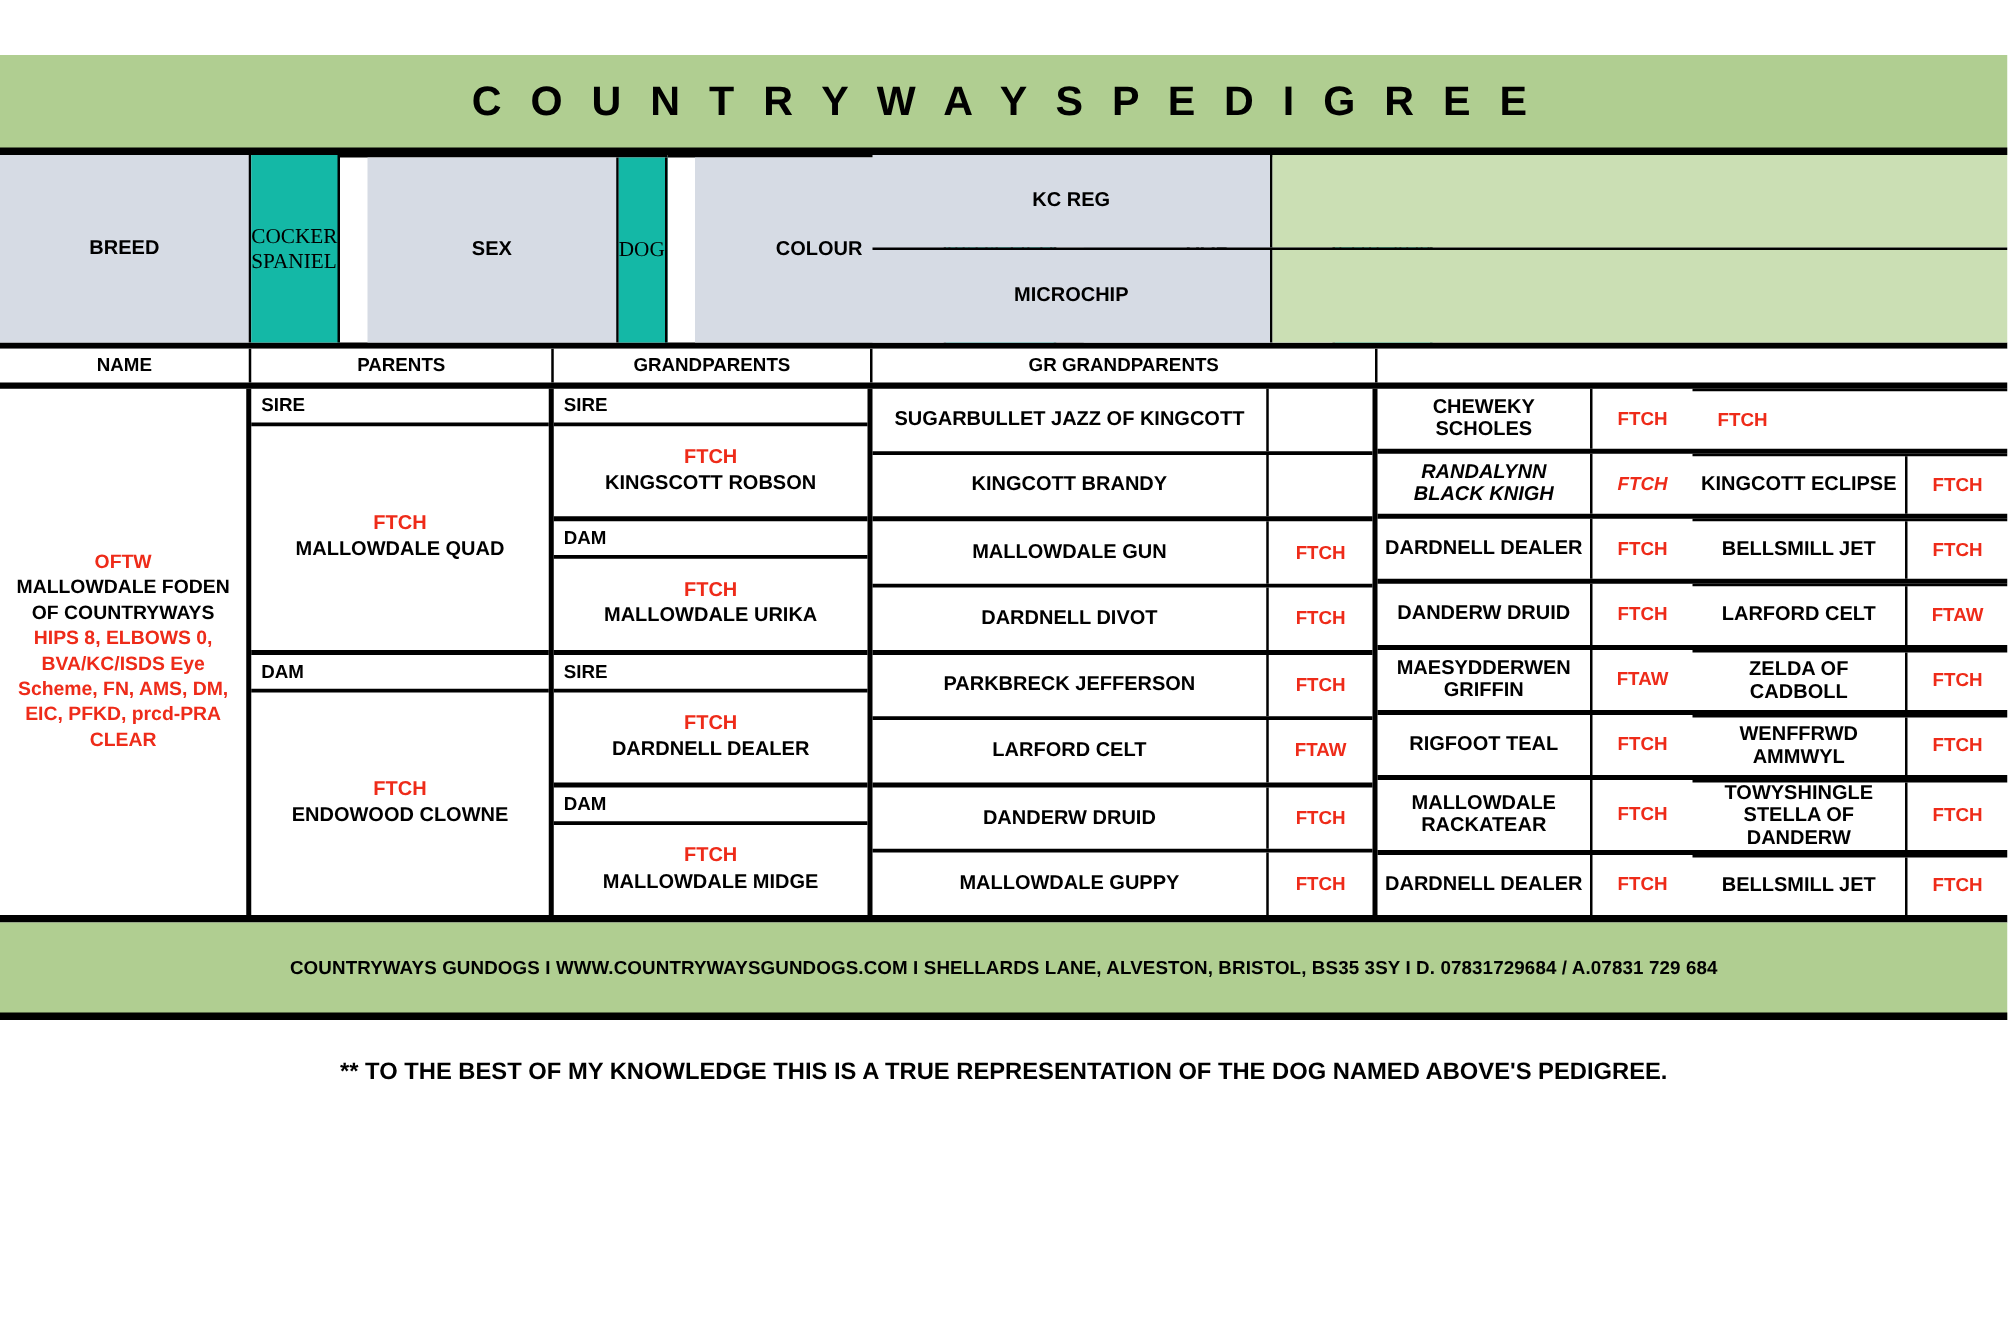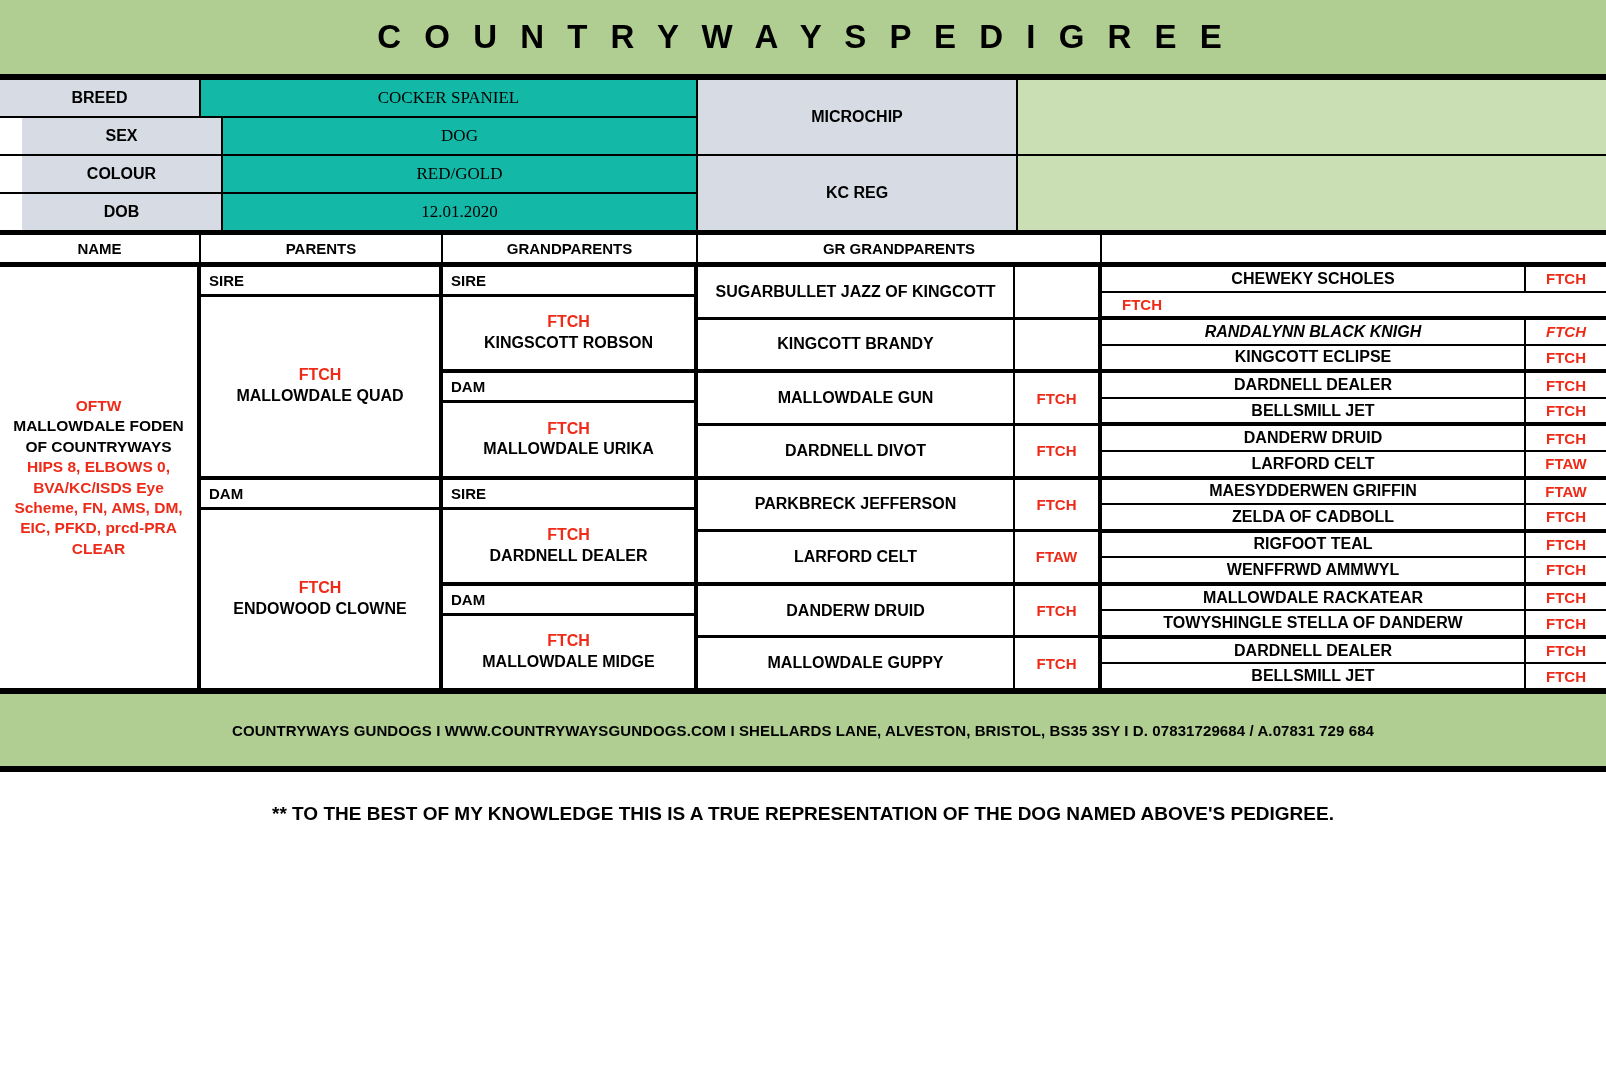--- a/index.html
+++ b/index.html
@@ -2,36 +2,36 @@
 <html><head>
 <meta charset="utf-8">
 <style>
   * { box-sizing: border-box; margin: 0; padding: 0; }
   body {
     width: 1606px; height: 1074px;
     background: #ffffff;
     font-family: "Liberation Sans", sans-serif;
     overflow: hidden;
   }
-  .page { width: 1606px; height: 856px; position: relative; display: flex; flex-direction: column; }
+  .page { width: 1606px; height: 856px; position: relative; display: flex; flex-direction: column; margin-top: 44px; }
 
   
   .title-band {
     background: #b0ce91;
     height: 80px;
     display: flex; align-items: center; justify-content: center;
     border-bottom: 6px solid #000;
   }
   .title-text {
     font-size: 33px; font-weight: bold; letter-spacing: 7px; color: #000;
   }
 
   
   .info-block { display: flex; height: 155px; border-bottom: 5px solid #000; }
-  .info-left { width: 698px; display: flex; flex-direction: column; }
+  .info-left { width: 698px; display: flex; flex-direction: row; }
   .info-row { display: flex; flex: 1; }
   .info-row + .info-row { border-top: 2px solid #000; padding-left: 22px; }
   .info-label {
     width: 201px; background: #d6dbe4; border-right: 2px solid #000;
     display: flex; align-items: center; justify-content: center;
     font-size: 16px; font-weight: bold; color: #000;
   }
   .info-value {
     flex: 1; background: #14b8a6;
     display: flex; align-items: center; justify-content: center;
@@ -113,21 +113,21 @@
     border-right: 2px solid #000; text-align: center; padding: 0 6px;
   }
   .gg-title {
     width: 83px; display: flex; align-items: center; justify-content: center;
     font-size: 15px; font-weight: bold; color: #ee2b19;
   }
 
   
   .gt-row { flex: 1; display: flex; }
   .gt-row + .gt-row { border-top: 2px solid #000; }
-  .gt-pair { flex: 1; display: flex; flex-direction: column; }
+  .gt-pair { flex: 1; display: flex; flex-direction: row; }
   .gt-pair + .gt-pair { border-top: 4px solid #000; }
   .gt-name {
     flex: 1; display: flex; align-items: center; justify-content: center;
     font-size: 16px; font-weight: bold; color: #000;
     border-right: 2px solid #000; text-align: center; padding: 0 6px;
   }
   .gt-title {
     width: 80px; display: flex; align-items: center; justify-content: center;
     font-size: 15px; font-weight: bold; color: #ee2b19;
   }
@@ -168,25 +168,25 @@
         <div class="info-label">COLOUR</div>
         <div class="info-value">RED/GOLD</div>
       </div>
       <div class="info-row">
         <div class="info-label">DOB</div>
         <div class="info-value">12.01.2020</div>
       </div>
     </div>
     <div class="info-right">
       <div class="info-right-row">
+        <div class="info-r-label">KC REG</div>
+        <div class="info-r-value"></div>
+      </div>
+      <div class="info-right-row">
         <div class="info-r-label">MICROCHIP</div>
-        <div class="info-r-value"></div>
-      </div>
-      <div class="info-right-row">
-        <div class="info-r-label">KC REG</div>
         <div class="info-r-value"></div>
       </div>
     </div>
   </div>
 
   <div class="colhead">
     <div class="ch-name">NAME</div>
     <div class="ch-parents">PARENTS</div>
     <div class="ch-grand">GRANDPARENTS</div>
     <div class="ch-grgrand">GR GRANDPARENTS</div>

